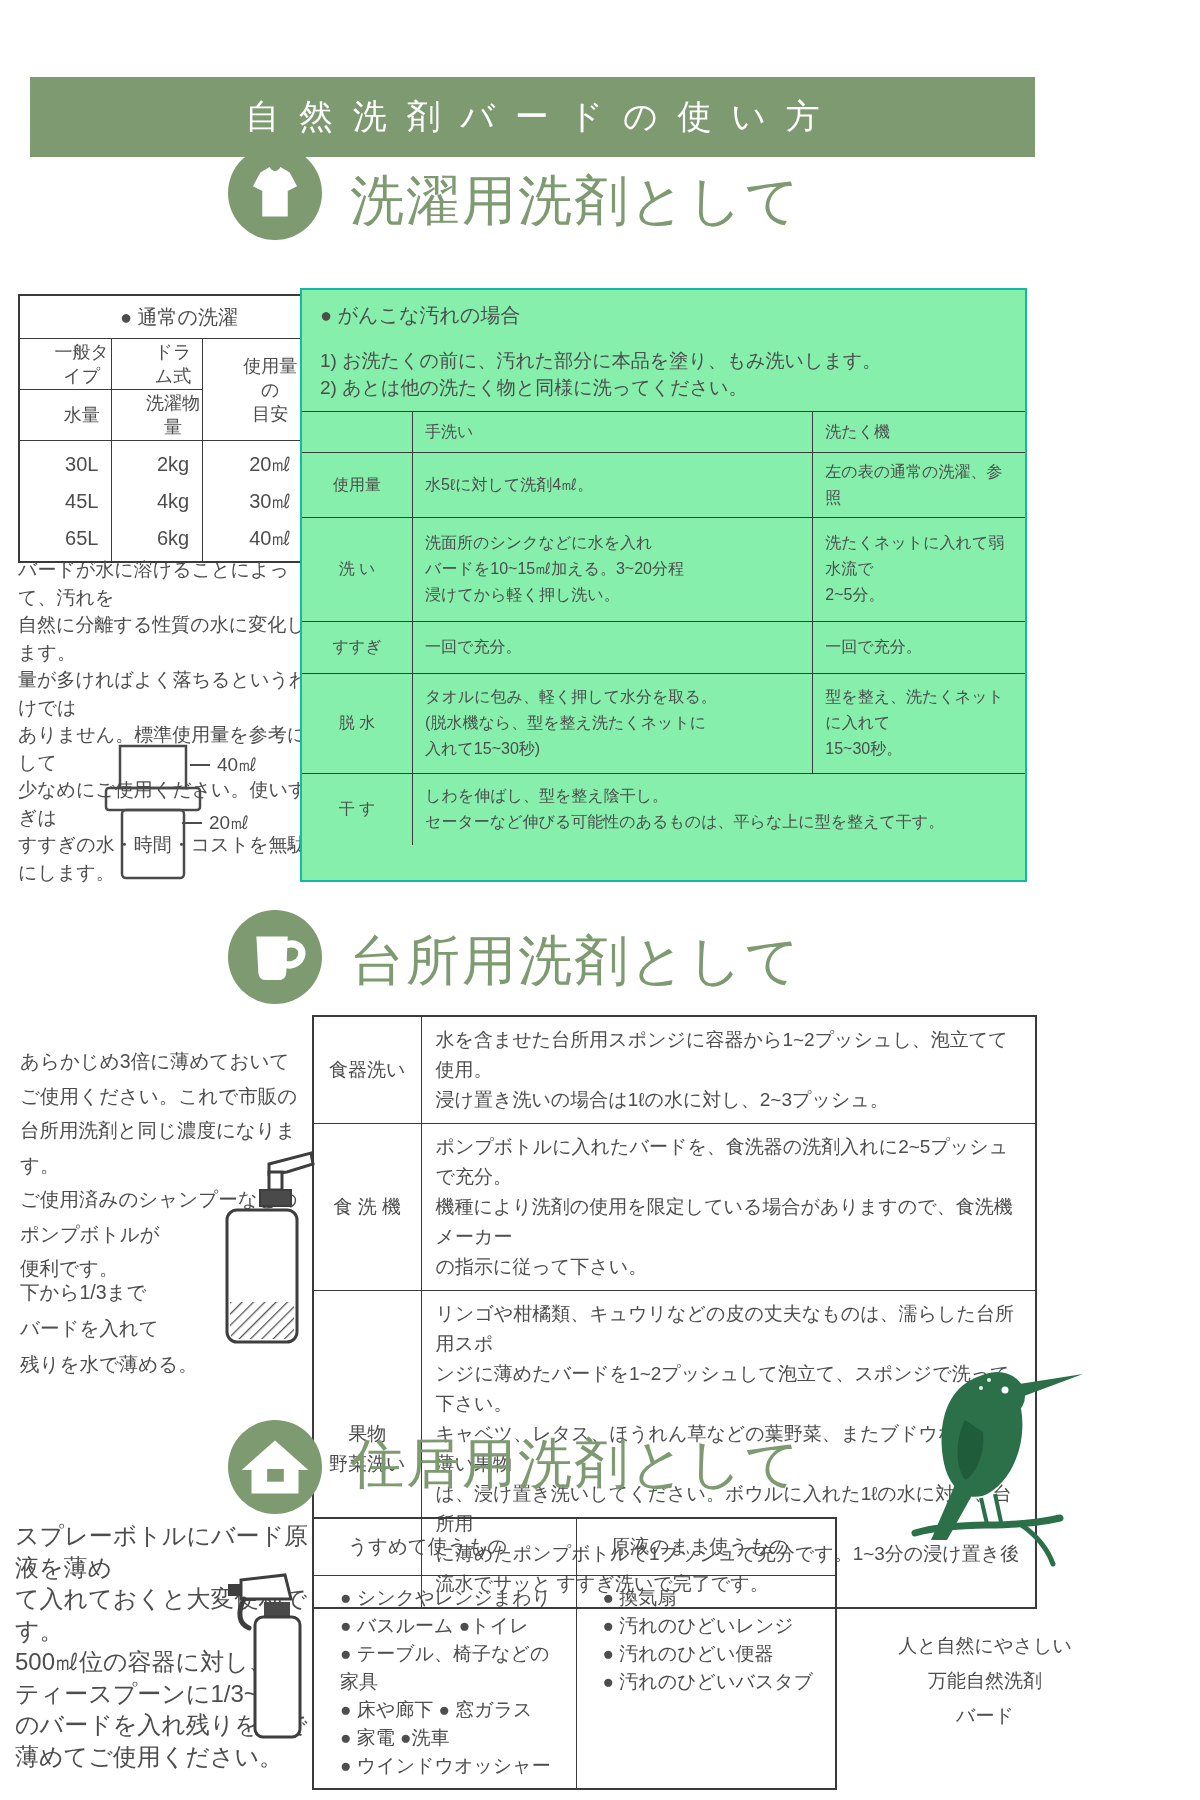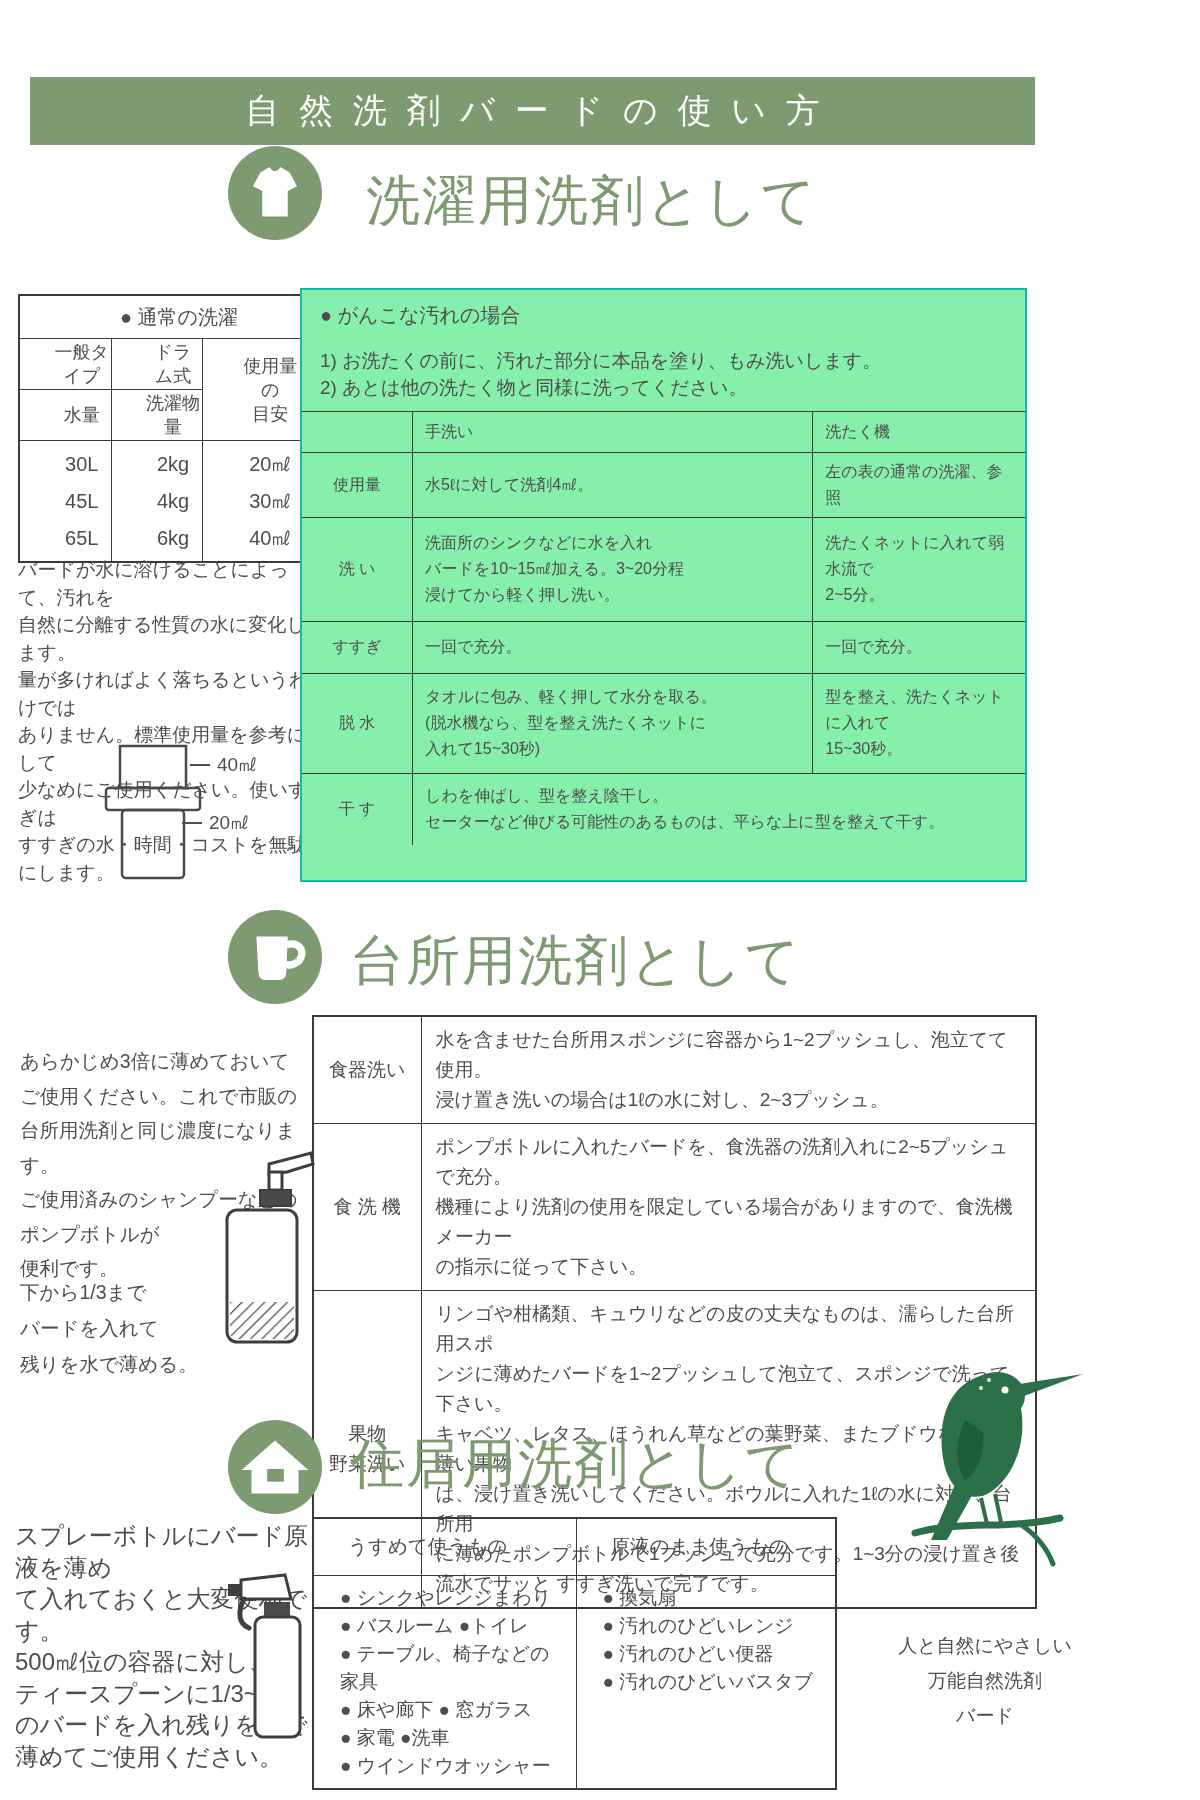--- a/index.html
+++ b/index.html
@@ -2,21 +2,21 @@
 <html><head>
 <meta charset="utf-8">
 <style>
   html,body{margin:0;padding:0;background:#ffffff;}
   .page{position:relative;width:1200px;height:1800px;background:#fff;overflow:hidden;
         font-family:"Liberation Sans","DejaVu Sans",sans-serif;color:#4d4d4d;}
   .abs{position:absolute;}
   .ml{white-space:pre-line;}
 
   
-  .banner{left:30px;top:77px;width:1005px;height:68px;background:#7d9a70;
+  .banner{left:30px;top:77px;width:1005px;height:80px;background:#7d9a70;
           display:flex;align-items:center;justify-content:center;}
   .banner span{color:#ffffff;font-size:34px;letter-spacing:0.58em;text-indent:0.58em;}
 
   
   .sec-head{color:#7d9a70;font-size:54px;font-weight:500;letter-spacing:2px;white-space:nowrap;}
 
   
   table{border-collapse:collapse;table-layout:fixed;}
   .tb{border:2px solid #3a3a3a;}
   .tb td{border:1px solid #3a3a3a;font-size:19px;color:#4d4d4d;vertical-align:middle;}
@@ -70,21 +70,21 @@
 <div class="page">
 
   <div class="abs banner">
     <span>自然洗剤バードの使い方</span>
   </div>
 
   <svg class="abs" style="left:228px;top:146px;" width="94" height="94" viewBox="0 0 96 96">
     <circle cx="48" cy="48" r="48" fill="#7d9a70"></circle>
     <path d="M33,27 L42.5,21.5 C45,27 51,27 53.5,21.5 L63,27 L70.5,41 L61,46 L61,72 L35,72 L35,46 L25.5,41 Z" fill="#ffffff"></path>
   </svg>
-  <div class="abs sec-head" style="left:350px;top:165px;margin-left:16px;">洗濯用洗剤として</div>
+  <div class="abs sec-head" style="left:350px;top:165px;">洗濯用洗剤として</div>
 
   <table class="abs tb normal-tb" style="left:18px;top:294px;">
     <colgroup>
         <col style="width:92px">
         <col style="width:91px">
         <col style="width:104px">
       </colgroup>
     <tbody>
         <tr>
           <td colspan="3" class="ttl">● 通常の洗濯</td>

